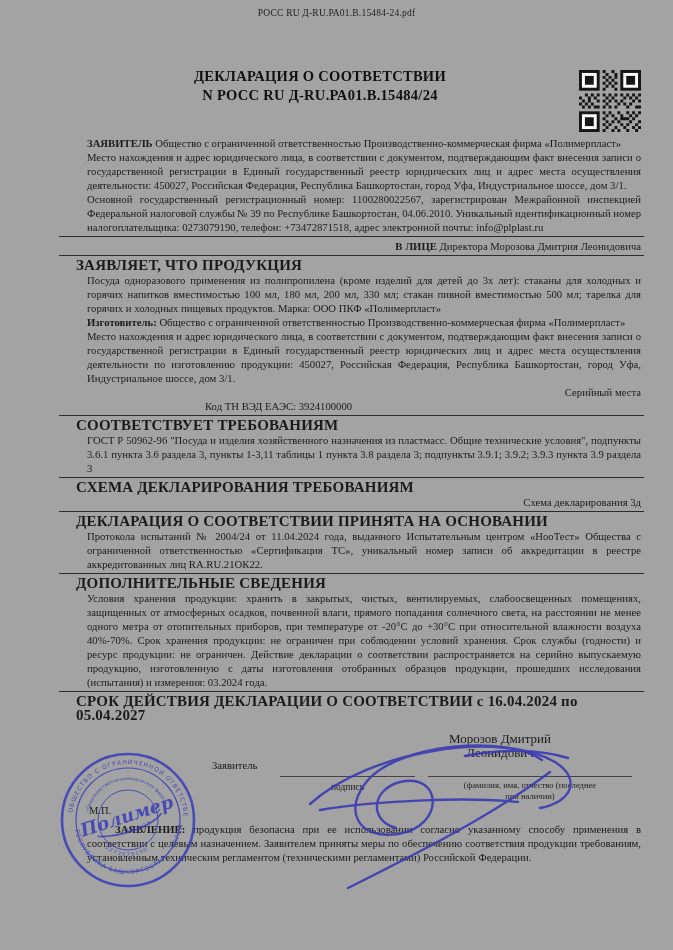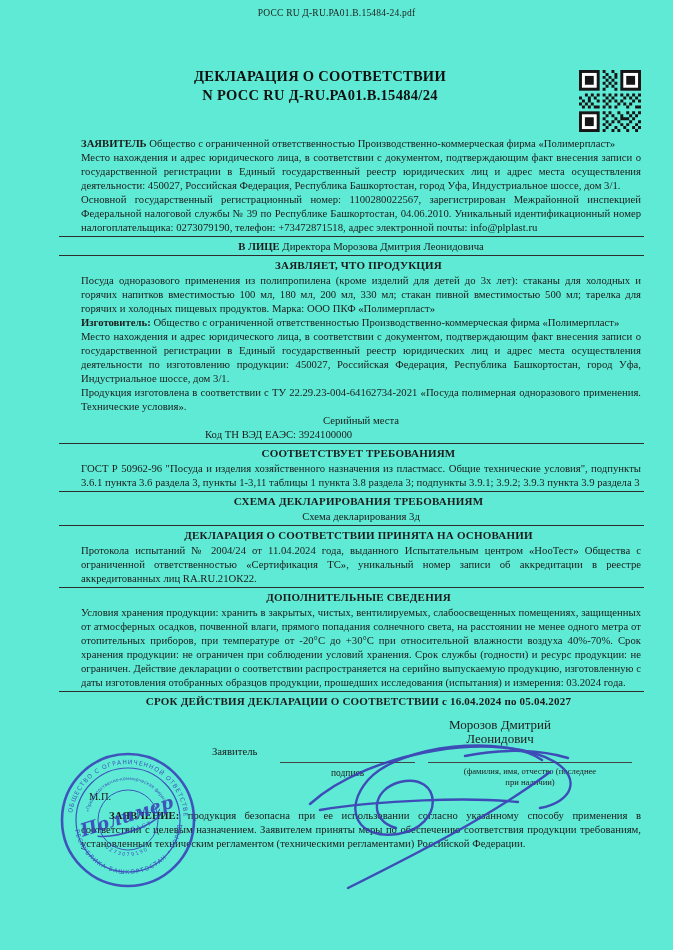--- a/index.html
+++ b/index.html
@@ -1,29 +1,29 @@
 <!DOCTYPE html>
 <html><head>
 <meta charset="utf-8">
 <style>
   html,body{margin:0;padding:0;background:#ffffff;}
-  .page{position:relative;width:673px;height:950px;background:#5eead4;overflow:hidden;
+  .page{position:relative;width:673px;height:950px;background:#a3a3a3;overflow:hidden;
         font-family:"Liberation Serif", serif;color:#1b1b1b;}
   .filename{position:absolute;top:8px;left:0;right:0;text-align:center;
             font-size:9.5px;color:#1f1f1f;letter-spacing:.2px;}
   .titleblock{position:absolute;top:67px;left:0;width:640px;text-align:center;
               font-weight:bold;font-size:14.5px;line-height:19px;letter-spacing:.3px;color:#111;font-family:Liberation Serif, serif;}
   .qr{position:absolute;top:70px;left:579px;width:62px;height:62px;}
   .content{position:absolute;top:136px;left:59px;width:585px;
            font-size:10.7px;line-height:14px;text-align:justify;}
-  .content p{margin:0 3px 0 22px;}
-  .content p.left{text-align:center;}
+  .content p{margin:0 3px 0 28px;}
+  .content p.left{text-align:right;}
   .b{font-weight:bold;}
   .rule{border-top:1.4px solid #2c2c2c;margin:2px 0;}
-  .h{font-weight:bold;margin:1px 3px 1px 17px;text-align:center;font-size:11px;letter-spacing:.2px;}
+  .h{font-weight:bold;margin:1px 3px 1px 17px;text-align:left;font-size:15px;letter-spacing:.2px;}
   .code-line{margin-left:146px !important;text-align:left;}
   .sig{position:relative;height:92px;margin-top:2px;}
   .mp{position:absolute;left:30px;top:36px;font-size:10.5px;margin-top:44px;}
   .sig-applicant{position:absolute;left:153px;top:34px;font-size:10.7px;}
   .sig-line1{position:absolute;left:221px;top:52px;width:135px;border-bottom:1.3px solid #444;}
   .sig-cap1{position:absolute;left:221px;top:56px;width:135px;text-align:center;font-size:9.5px;}
   .sig-name{position:absolute;left:336px;top:8px;width:210px;text-align:center;
             font-size:13px;line-height:14px;}
   .sig-line2{position:absolute;left:369px;top:52px;width:204px;border-bottom:1.3px solid #444;}
   .sig-cap2{position:absolute;left:346px;top:56px;width:250px;text-align:center;
@@ -80,21 +80,20 @@
     <p>Основной государственный регистрационный номер: 1100280022567, зарегистрирован Межрайонной инспекцией Федеральной налоговой службы № 39 по Республике Башкортостан, 04.06.2010. Уникальный идентификационный номер налогоплательщика: 0273079190, телефон: +73472871518, адрес электронной почты: info@plplast.ru</p>
 
     <div class="rule"></div>
     <p class="left"><span class="b">В ЛИЦЕ</span> <span>Директора Морозова Дмитрия Леонидовича</span></p>
     <div class="rule"></div>
 
     <div class="h">ЗАЯВЛЯЕТ, ЧТО ПРОДУКЦИЯ</div>
     <p>Посуда одноразового применения из полипропилена (кроме изделий для детей до 3х лет): стаканы для холодных и горячих напитков вместимостью 100 мл, 180 мл, 200 мл, 330 мл; стакан пивной вместимостью 500 мл; тарелка для горячих и холодных пищевых продуктов. Марка: ООО ПКФ «Полимерпласт»</p>
     <p><span class="b">Изготовитель:</span> <span>Общество с ограниченной ответственностью Производственно-коммерческая фирма «Полимерпласт»</span></p>
     <p>Место нахождения и адрес юридического лица, в соответствии с документом, подтверждающим факт внесения записи о государственной регистрации в Единый государственный реестр юридических лиц и адрес места осуществления деятельности по изготовлению продукции: 450027, Российская Федерация, Республика Башкортостан, город Уфа, Индустриальное шоссе, дом 3/1.</p>
-    <p>Продукция изготовлена в соответствии с ТУ 22.29.23-004-64162734-2021 «Посуда полимерная одноразового применения. Технические условия».</p>
     <p class="left">Серийный места</p>
     <p class="code-line">Код ТН ВЭД ЕАЭС: 3924100000</p>
 
     <div class="rule"></div>
     <div class="h">СООТВЕТСТВУЕТ ТРЕБОВАНИЯМ</div>
     <p>ГОСТ Р 50962-96 "Посуда и изделия хозяйственного назначения из пластмасс. Общие технические условия", подпункты 3.6.1 пункта 3.6 раздела 3, пункты 1-3,11 таблицы 1 пункта 3.8 раздела 3; подпункты 3.9.1; 3.9.2; 3.9.3 пункта 3.9 раздела 3</p>
 
     <div class="rule"></div>
     <div class="h">СХЕМА ДЕКЛАРИРОВАНИЯ ТРЕБОВАНИЯМ</div>
     <p class="left">Схема декларирования 3д</p>

